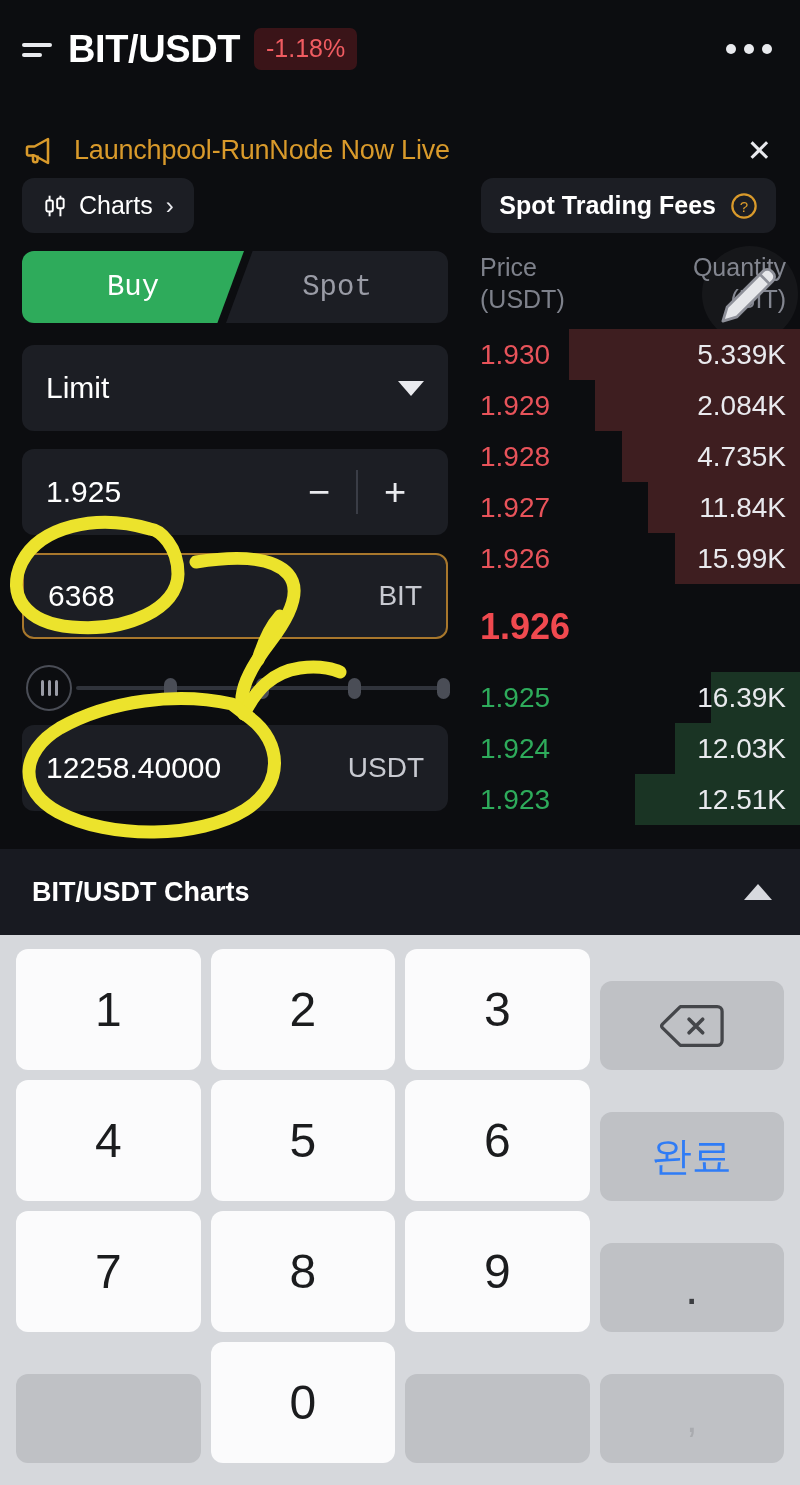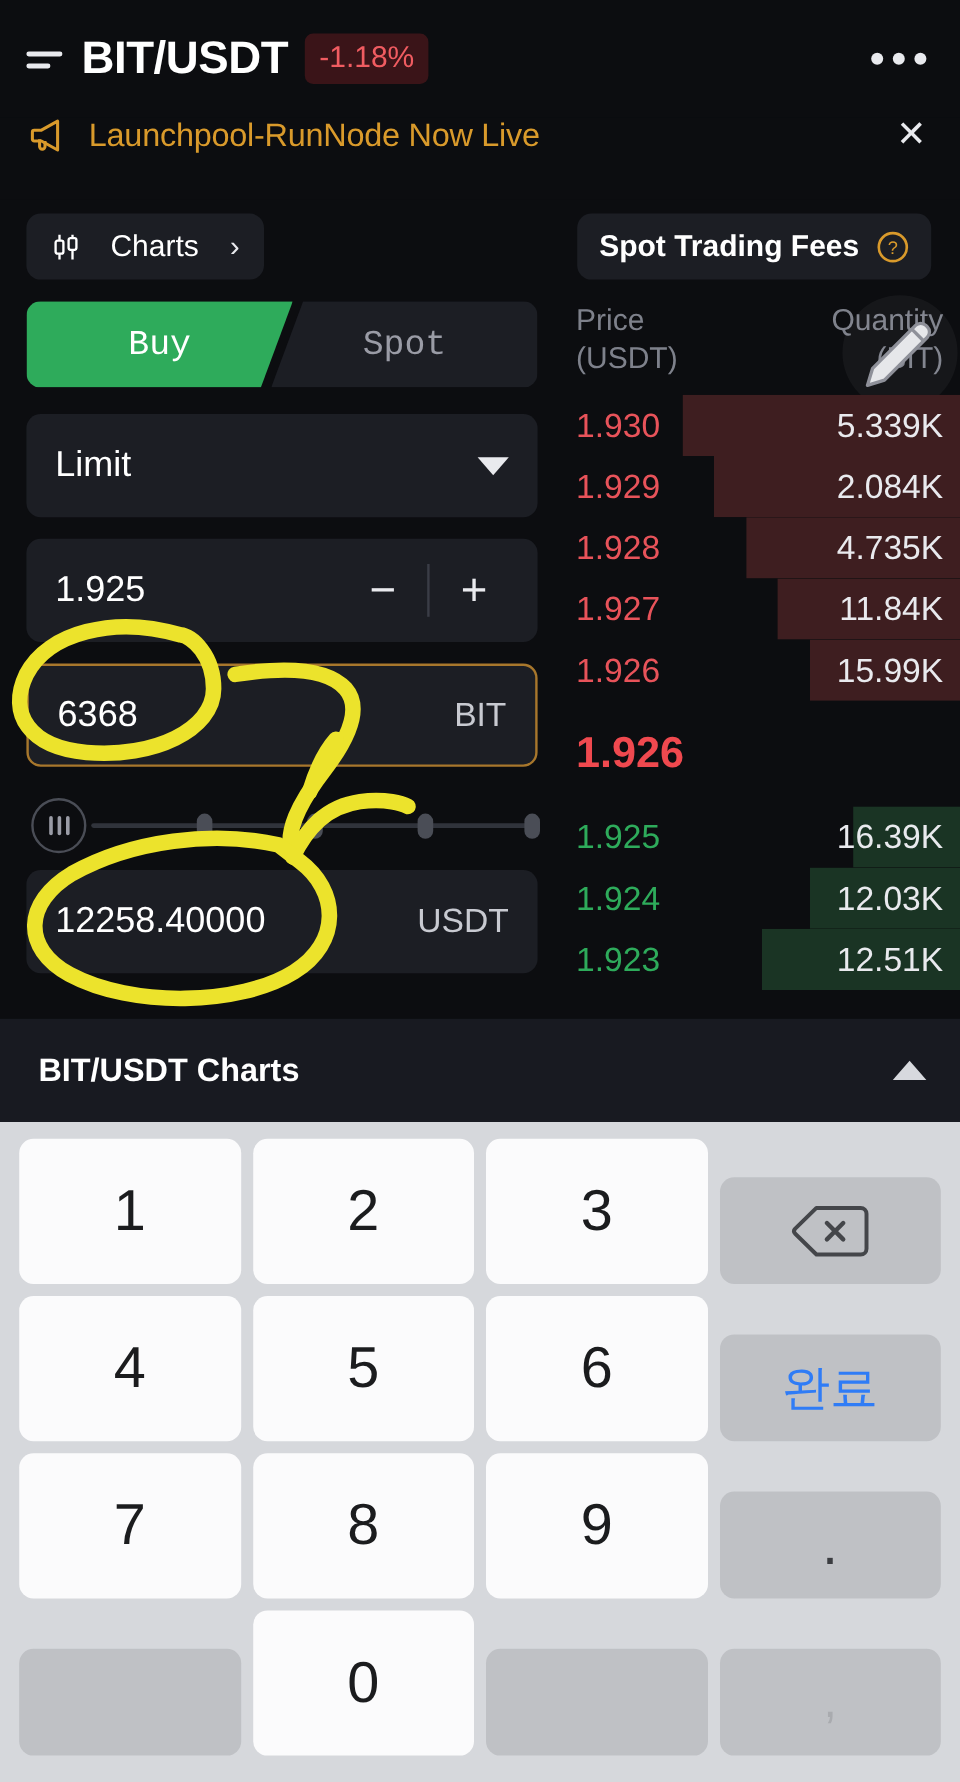--- a/index.html
+++ b/index.html
@@ -28,38 +28,38 @@
     margin-left: 14px; background: #3a1418; color: #f05c61;
     font-size: 25px; font-weight: 500; padding: 8px 12px 9px; border-radius: 7px;
     line-height: 1;
   }
   .header-spacer { flex: 1 1 auto; }
   .dots { display: flex; gap: 8px; align-items: center; padding: 10px 0; cursor: pointer; }
   .dots span { width: 10px; height: 10px; border-radius: 50%; background: #e9eaee; display: block; }
 
   
   .announce {
-    height: 68px; display: flex; align-items: flex-start;
+    height: 68px; display: flex; align-items: flex-end;
     padding: 0 28px 0 24px; background: #0c0d10;
   }
   .megaphone { width: 36px; height: 30px; flex: 0 0 auto; margin-right: 14px; }
   .announce-text {
     color: #d99a2b; font-size: 27px; font-weight: 500; letter-spacing: -0.2px;
   }
   .announce-spacer { flex: 1 1 auto; }
   .close-x { color: #e9eaee; font-size: 30px; line-height: 1; cursor: pointer; font-weight: 300; }
 
   
   .tool-row {
     display: flex; align-items: center; justify-content: space-between;
     padding: 12px 24px 10px 22px;
   }
   .chip {
     background: #1c1e24; border-radius: 12px;
-    display: flex; align-items: center; gap: 24px;
+    display: flex; align-items: center; gap: 11px;
     padding: 13px 20px; cursor: pointer;
   }
   .chip-label { color: #fff; font-size: 25px; font-weight: 500; }
   .candle-icon { width: 26px; height: 26px; flex: 0 0 auto; }
   .chevron-r { color: #e9eaee; font-size: 24px; line-height: 1; margin-left: 2px; }
   .chip-fees { background: #1c1e24; border-radius: 12px; padding: 13px 18px; display: flex; align-items: center; gap: 14px; cursor: pointer; }
   .chip-fees .chip-label { font-weight: bold; }
   .q-icon { width: 28px; height: 28px; flex: 0 0 auto; }
 
   

